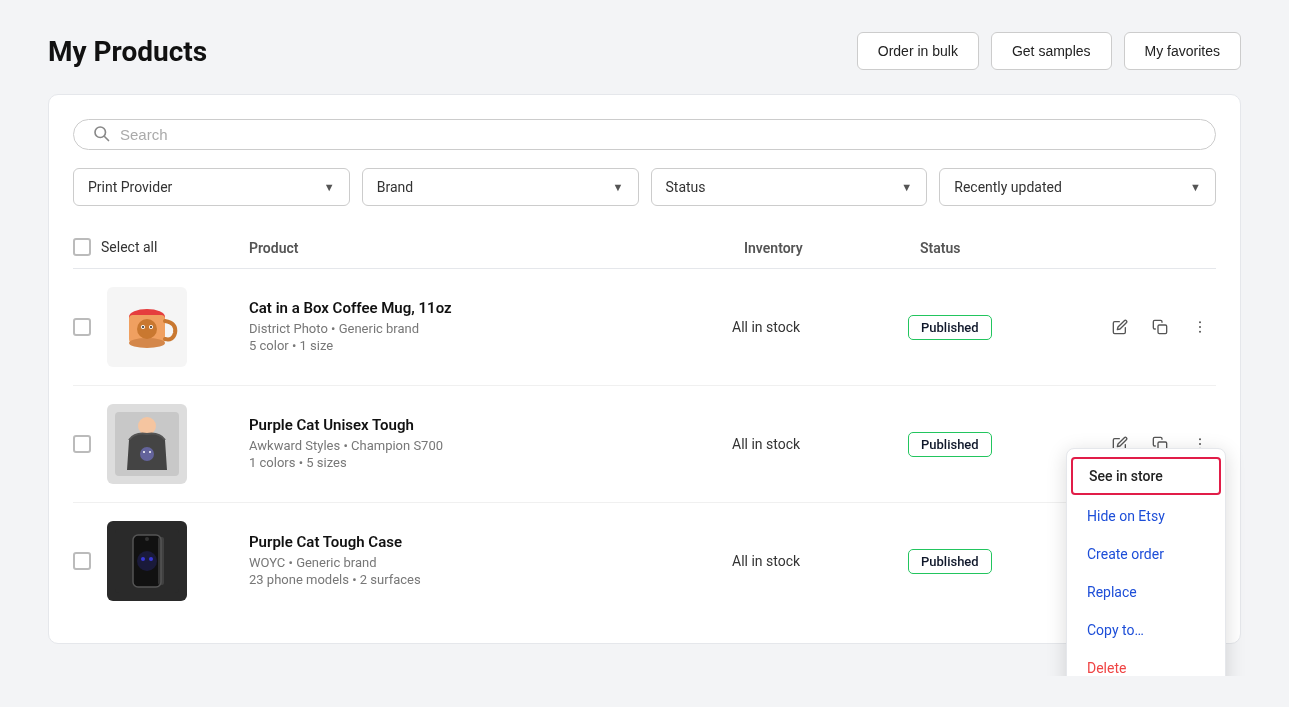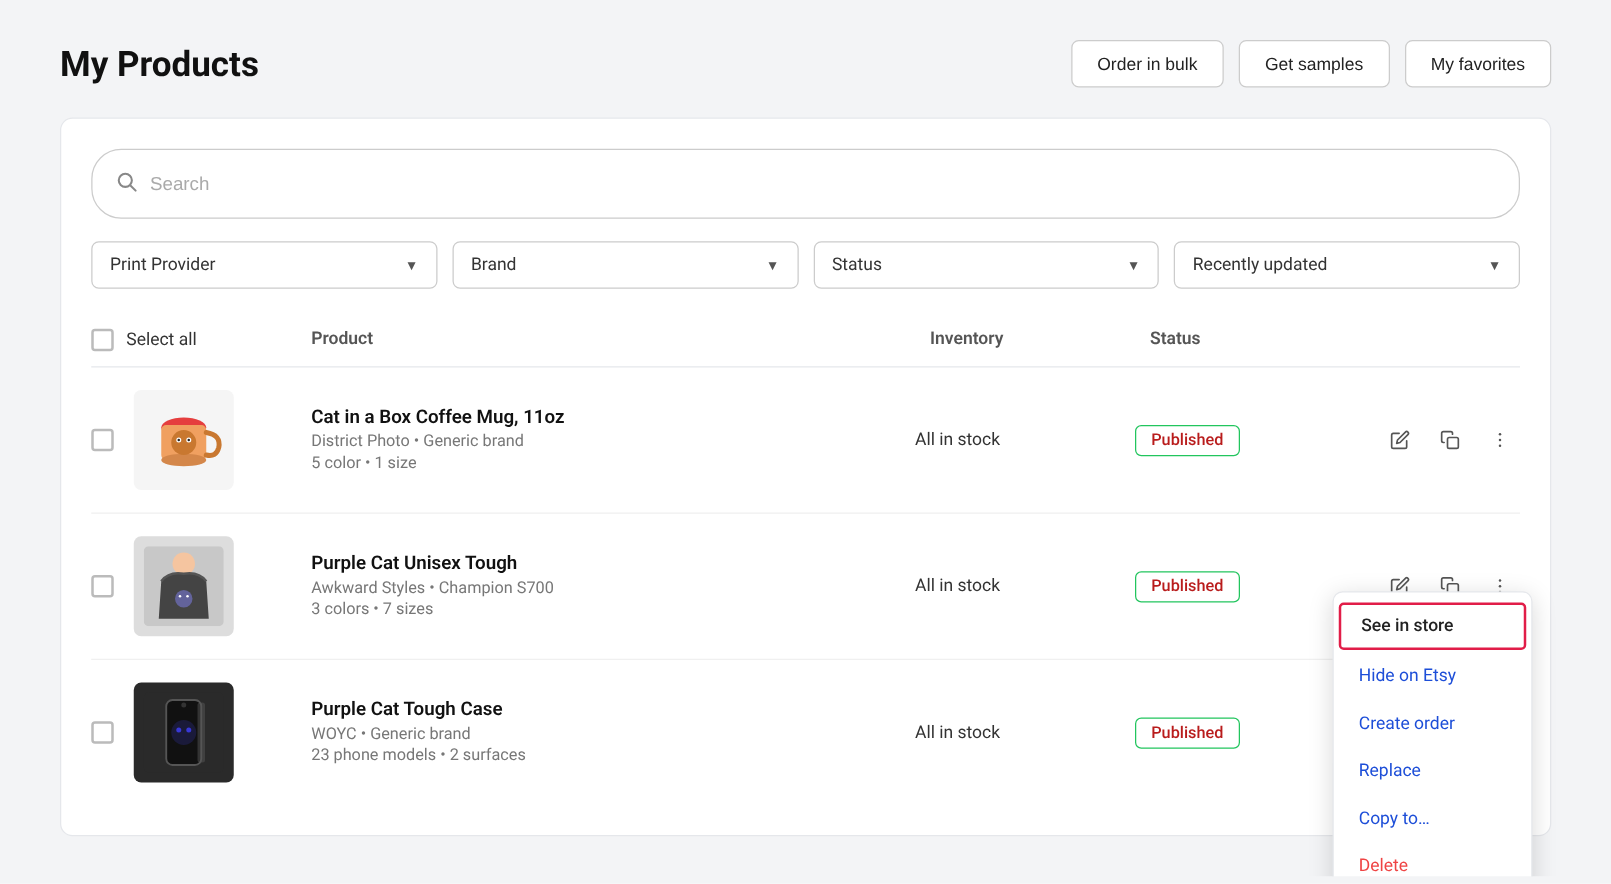--- a/index.html
+++ b/index.html
@@ -48,21 +48,21 @@
       padding: 24px;
     }
     .search-bar-wrapper {
       margin-bottom: 18px;
     }
     .search-bar {
       display: flex;
       align-items: center;
       border: 1.5px solid #ccc;
       border-radius: 24px;
-      padding: 16px 18px;
+      padding: 4px 18px;
       gap: 10px;
       background: #fff;
     }
     .search-icon-svg {
       color: #888;
       flex-shrink: 0;
     }
     .search-input {
       border: none;
       outline: none;
@@ -94,21 +94,21 @@
       flex: 1;
     }
     .chevron {
       font-size: 11px;
       color: #555;
       flex-shrink: 0;
     }
 
     .table-header {
       display: flex;
-      align-items: flex-start;
+      align-items: flex-end;
       padding: 8px 0 12px 0;
       border-bottom: 1px solid #e5e7eb;
       gap: 16px;
     }
     .th-select-all {
       display: flex;
       align-items: center;
       gap: 10px;
       min-width: 160px;
     }
@@ -164,21 +164,21 @@
     .product-name { font-weight: 600; font-size: 15px; color: #111; margin-bottom: 4px; }
     .product-meta { font-size: 13px; color: #777; margin-bottom: 2px; }
 
     .inventory-cell { min-width: 160px; font-size: 14px; color: #333; }
     .status-cell { min-width: 180px; }
     .status-badge {
       display: inline-block;
       padding: 4px 12px;
       border: 1.5px solid #22c55e;
       border-radius: 5px;
-      color: #b91c1c;
+      color: #0f172a;
       font-size: 13px;
       font-weight: 500;
       background: #fff;
     }
     .actions-cell {
       min-width: 100px;
       display: flex;
       align-items: center;
       gap: 8px;
     }
@@ -353,21 +353,21 @@
 
             <circle cx="32" cy="42" r="7" fill="#7070c0" opacity="0.7"></circle>
             <circle cx="29" cy="40" r="1" fill="#fff"></circle>
             <circle cx="35" cy="40" r="1" fill="#fff"></circle>
           </svg>
         </div>
       </div>
       <div class="product-info">
         <div class="product-name">Purple Cat Unisex Tough</div>
         <div class="product-meta">Awkward Styles • Champion S700</div>
-        <div class="product-meta">3 colors • 7 sizes</div>
+        <div class="product-meta">1 colors • 5 sizes</div>
       </div>
       <div class="inventory-cell">All in stock</div>
       <div class="status-cell">
         <span class="status-badge">Published</span>
       </div>
       <div class="actions-cell">
         <button class="icon-btn pencil-icon" title="Edit">
           <svg width="16" height="16" viewBox="0 0 24 24" fill="none" stroke="currentColor" stroke-width="2" stroke-linecap="round" stroke-linejoin="round">
             <path d="M11 4H4a2 2 0 0 0-2 2v14a2 2 0 0 0 2 2h14a2 2 0 0 0 2-2v-7"></path>
             <path d="M18.5 2.5a2.121 2.121 0 0 1 3 3L12 15l-4 1 1-4 9.5-9.5z"></path>

